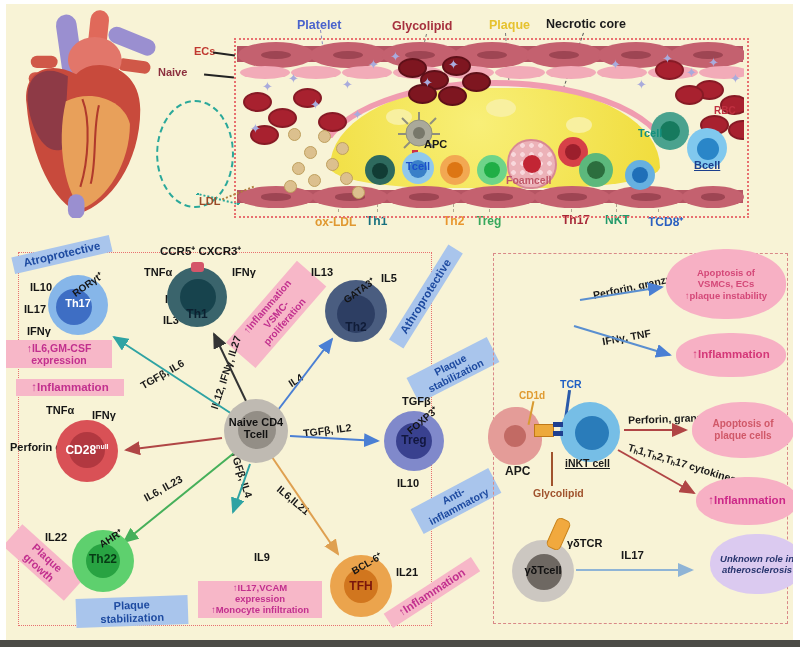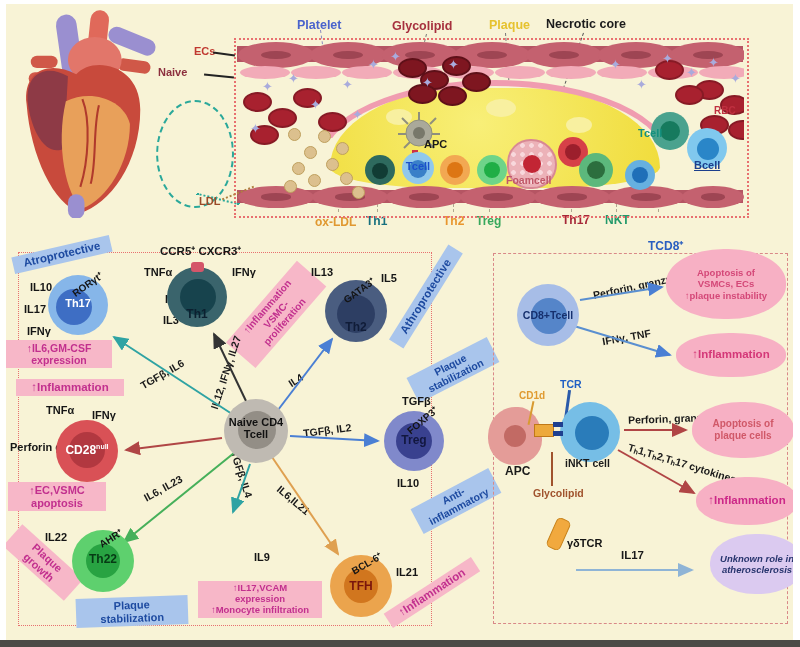--- a/index.html
+++ b/index.html
@@ -252,21 +252,21 @@
   <div class="abs" style="left:204px;top:75px;width:30px;border-top:2px solid #222;transform:rotate(6deg);z-index:4;"></div>
   <div class="lbl" style="left:199px;top:195px;font-size:11px;color:#9a4a28;z-index:4;">LDL</div>
   <div class="abs" style="left:221px;top:192px;width:34px;border-top:2px dotted #b08040;transform:rotate(-22deg);z-index:4;"></div>
 
   <div class="lbl" style="left:315px;top:215px;font-size:12px;color:#e09830;">ox-LDL</div>
   <div class="lbl" style="left:366px;top:214px;font-size:12px;color:#17707e;">Th1</div>
   <div class="lbl" style="left:443px;top:214px;font-size:12px;color:#e8962e;">Th2</div>
   <div class="lbl" style="left:476px;top:214px;font-size:12px;color:#37a85c;">Treg</div>
   <div class="lbl" style="left:562px;top:213px;font-size:12px;color:#a62838;">Th17</div>
   <div class="lbl" style="left:605px;top:213px;font-size:12px;color:#23996a;">NKT</div>
-  <div class="lbl" style="left:648px;top:213px;font-size:12px;color:#2a5fc0;margin-top:24px;">TCD8⁺</div>
+  <div class="lbl" style="left:648px;top:213px;font-size:12px;color:#2a5fc0;">TCD8⁺</div>
 
   <div class="abs" style="left:18px;top:252px;width:412px;height:372px;border:1.5px dotted #e87070;"></div>
 
   <svg class="abs" style="left:0;top:0;z-index:3;pointer-events:none;" width="800" height="647">
     <defs>
       <marker id="m-teal" markerWidth="8" markerHeight="7" refX="7" refY="3.5" orient="auto">
           <polygon points="0 0, 8 3.5, 0 7" fill="#2fa3a3"></polygon>
         </marker>
       <marker id="m-dark" markerWidth="8" markerHeight="7" refX="7" refY="3.5" orient="auto">
           <polygon points="0 0, 8 3.5, 0 7" fill="#333333"></polygon>
@@ -357,22 +357,20 @@
 
   <div class="ribbon rp" style="left:16px;top:379px;width:100px;font-size:11.5px;">↑Inflammation</div>
   <div class="ck" style="left:46px;top:404px;">TNFα</div>
   <div class="ck" style="left:92px;top:409px;">IFNγ</div>
   <div class="cell" style="left:56px;top:420px;width:62px;height:62px;background:#d95156;z-index:4;">
     <div class="inner" style="left:13px;top:12px;width:36px;height:36px;background:#b23840;"></div>
     <div class="nm" style="top:23px;font-size:12px;color:#fff;"><span>CD28</span><span style="font-size:7px;vertical-align:super;">null</span></div>
   </div>
   <div class="ck ml" style="left:10px;top:441px;text-align:left;">Perforin
 granzymeB</div>
-  <div class="ribbon rp ml" style="left:8px;top:482px;width:90px;font-size:11px;">↑EC,VSMC
-apoptosis</div>
 
   <div class="ck" style="left:45px;top:531px;">IL22</div>
   <div class="cell" style="left:72px;top:530px;width:62px;height:62px;background:#5ed06e;z-index:4;">
     <div class="inner" style="left:14px;top:14px;width:34px;height:34px;background:#28a342;"></div>
     <div class="nm" style="top:22px;font-size:12px;color:#063a14;">Th22</div>
     <div class="mk" style="left:26px;top:1px;transform:rotate(-32deg);">AHR⁺</div>
   </div>
   <div class="ribbon rp ml" style="left:2px;top:548px;width:74px;font-size:11px;transform:rotate(42deg);">Plaque
 growth</div>
   <div class="ribbon rb ml" style="left:76px;top:597px;width:104px;font-size:11px;transform:rotate(-2deg);">Plaque
@@ -394,24 +392,20 @@
   <div class="al" style="left:138px;top:368px;transform:rotate(-30deg);">TGFβ, IL6</div>
   <div class="al" style="left:182px;top:359px;width:92px;transform:rotate(-72deg);">IL12, IFNγ, IL27</div>
   <div class="al" style="left:288px;top:374px;transform:rotate(-33deg);">IL4</div>
   <div class="al" style="left:303px;top:424px;transform:rotate(-7deg);">TGFβ, IL2</div>
   <div class="al" style="left:142px;top:482px;transform:rotate(-29deg);">IL6, IL23</div>
   <div class="al" style="left:204px;top:487px;width:88px;transform:rotate(72deg);">TGFβ, IL4</div>
   <div class="al" style="left:274px;top:494px;transform:rotate(40deg);">IL6,IL21</div>
 
   <div class="abs" style="left:493px;top:253px;width:293px;height:369px;border:1.5px dashed #d98888;"></div>
 
-  <div class="cell" style="left:517px;top:284px;width:62px;height:62px;background:#a7bde7;z-index:4;">
-    <div class="inner" style="left:14px;top:14px;width:36px;height:36px;background:#5585c9;"></div>
-    <div class="nm" style="top:25px;font-size:10.5px;color:#16306e;">CD8+Tcell</div>
-  </div>
   <div class="al ml" style="left:592px;top:278px;transform:rotate(-12deg);">Perforin,
 granzyme B</div>
   <div class="cloud pk ml" style="left:666px;top:249px;width:120px;height:70px;font-size:9.5px;color:#d44878;">Apoptosis of
 VSMCs, ECs
 ↑plaque instability</div>
   <div class="al ml" style="left:602px;top:331px;transform:rotate(-10deg);">IFNγ,
 TNF</div>
   <div class="cloud pk" style="left:676px;top:333px;width:110px;height:44px;font-size:11.5px;color:#d43878;">↑Inflammation</div>
 
   <div class="abs" style="left:488px;top:407px;width:54px;height:58px;background:#e49c98;border-radius:52% 46% 54% 50% / 52% 56% 44% 48%;z-index:4;">
@@ -423,30 +417,34 @@
   <div class="lbl" style="left:533px;top:487px;font-size:10.5px;color:#a0522d;z-index:5;">Glycolipid</div>
   <div class="abs" style="left:530px;top:401px;width:2px;height:24px;background:#d89a30;transform:rotate(12deg);z-index:4;"></div>
   <div class="abs" style="left:566px;top:390px;width:3px;height:30px;background:#2a5aaa;transform:rotate(8deg);z-index:4;"></div>
   <div class="abs" style="left:551px;top:452px;width:2px;height:34px;background:#a0522d;z-index:4;"></div>
   <div class="abs" style="left:534px;top:424px;width:18px;height:11px;background:#eda93c;border:1px solid #c07818;z-index:5;"></div>
   <div class="abs" style="left:553px;top:422px;width:10px;height:5px;background:#1f3f8f;z-index:5;"></div>
   <div class="abs" style="left:553px;top:431px;width:10px;height:5px;background:#1f3f8f;z-index:5;"></div>
   <div class="cell" style="left:560px;top:402px;width:60px;height:60px;background:#76bee6;z-index:4;">
     <div class="inner" style="left:15px;top:14px;width:34px;height:34px;background:#2a7cba;"></div>
   </div>
-  <div class="lbl" style="left:565px;top:457px;font-size:10.5px;color:#1a1a1a;z-index:5;">iNKT cell</div>
+  <div class="lbl" style="left:565px;top:457px;font-size:10.5px;color:#1a1a1a;z-index:5;text-decoration:underline;">iNKT cell</div>
   <div class="al ml" style="left:628px;top:412px;transform:rotate(-2deg);">Perforin,
 granzyme B</div>
   <div class="cloud pk ml" style="left:692px;top:402px;width:102px;height:56px;font-size:10px;color:#d05868;">Apoptosis of
 plaque cells</div>
   <div class="al ml" style="left:626px;top:456px;transform:rotate(17deg);">Tₕ1,Tₕ2,Tₕ17
 cytokines</div>
   <div class="cloud pk" style="left:696px;top:477px;width:102px;height:48px;font-size:11.5px;color:#cc2888;">↑Inflammation</div>
 
   <div class="abs" style="left:551px;top:518px;width:13px;height:30px;background:#f1a93e;border:1px solid #c8821a;border-radius:5px;transform:rotate(24deg);z-index:5;"></div>
+  <div class="cell" style="left:512px;top:540px;width:62px;height:62px;background:#ccc7c1;z-index:4;">
+    <div class="inner" style="left:14px;top:14px;width:36px;height:36px;background:#6e6862;"></div>
+    <div class="nm" style="top:24px;font-size:11px;color:#111;">γδTcell</div>
+  </div>
   <div class="lbl" style="left:567px;top:537px;font-size:11px;color:#141414;z-index:5;">γδTCR</div>
   <div class="al" style="left:621px;top:549px;font-size:11.5px;">IL17</div>
   <div class="cloud pu ml" style="left:710px;top:534px;width:94px;height:60px;font-size:9.5px;color:#28356e;font-style:italic;">Unknown role in
 atherosclerosis</div>
 
   <div class="abs" style="left:0;top:0;width:6px;height:647px;background:#fff;z-index:8;"></div>
   <div class="abs" style="left:0;top:0;width:800px;height:4px;background:#fff;z-index:8;"></div>
   <div class="abs" style="left:793px;top:0;width:7px;height:647px;background:#fff;z-index:8;"></div>
   <div class="abs" style="left:0;top:640px;width:800px;height:7px;background:#4b4b46;z-index:9;"></div>
 </div>

